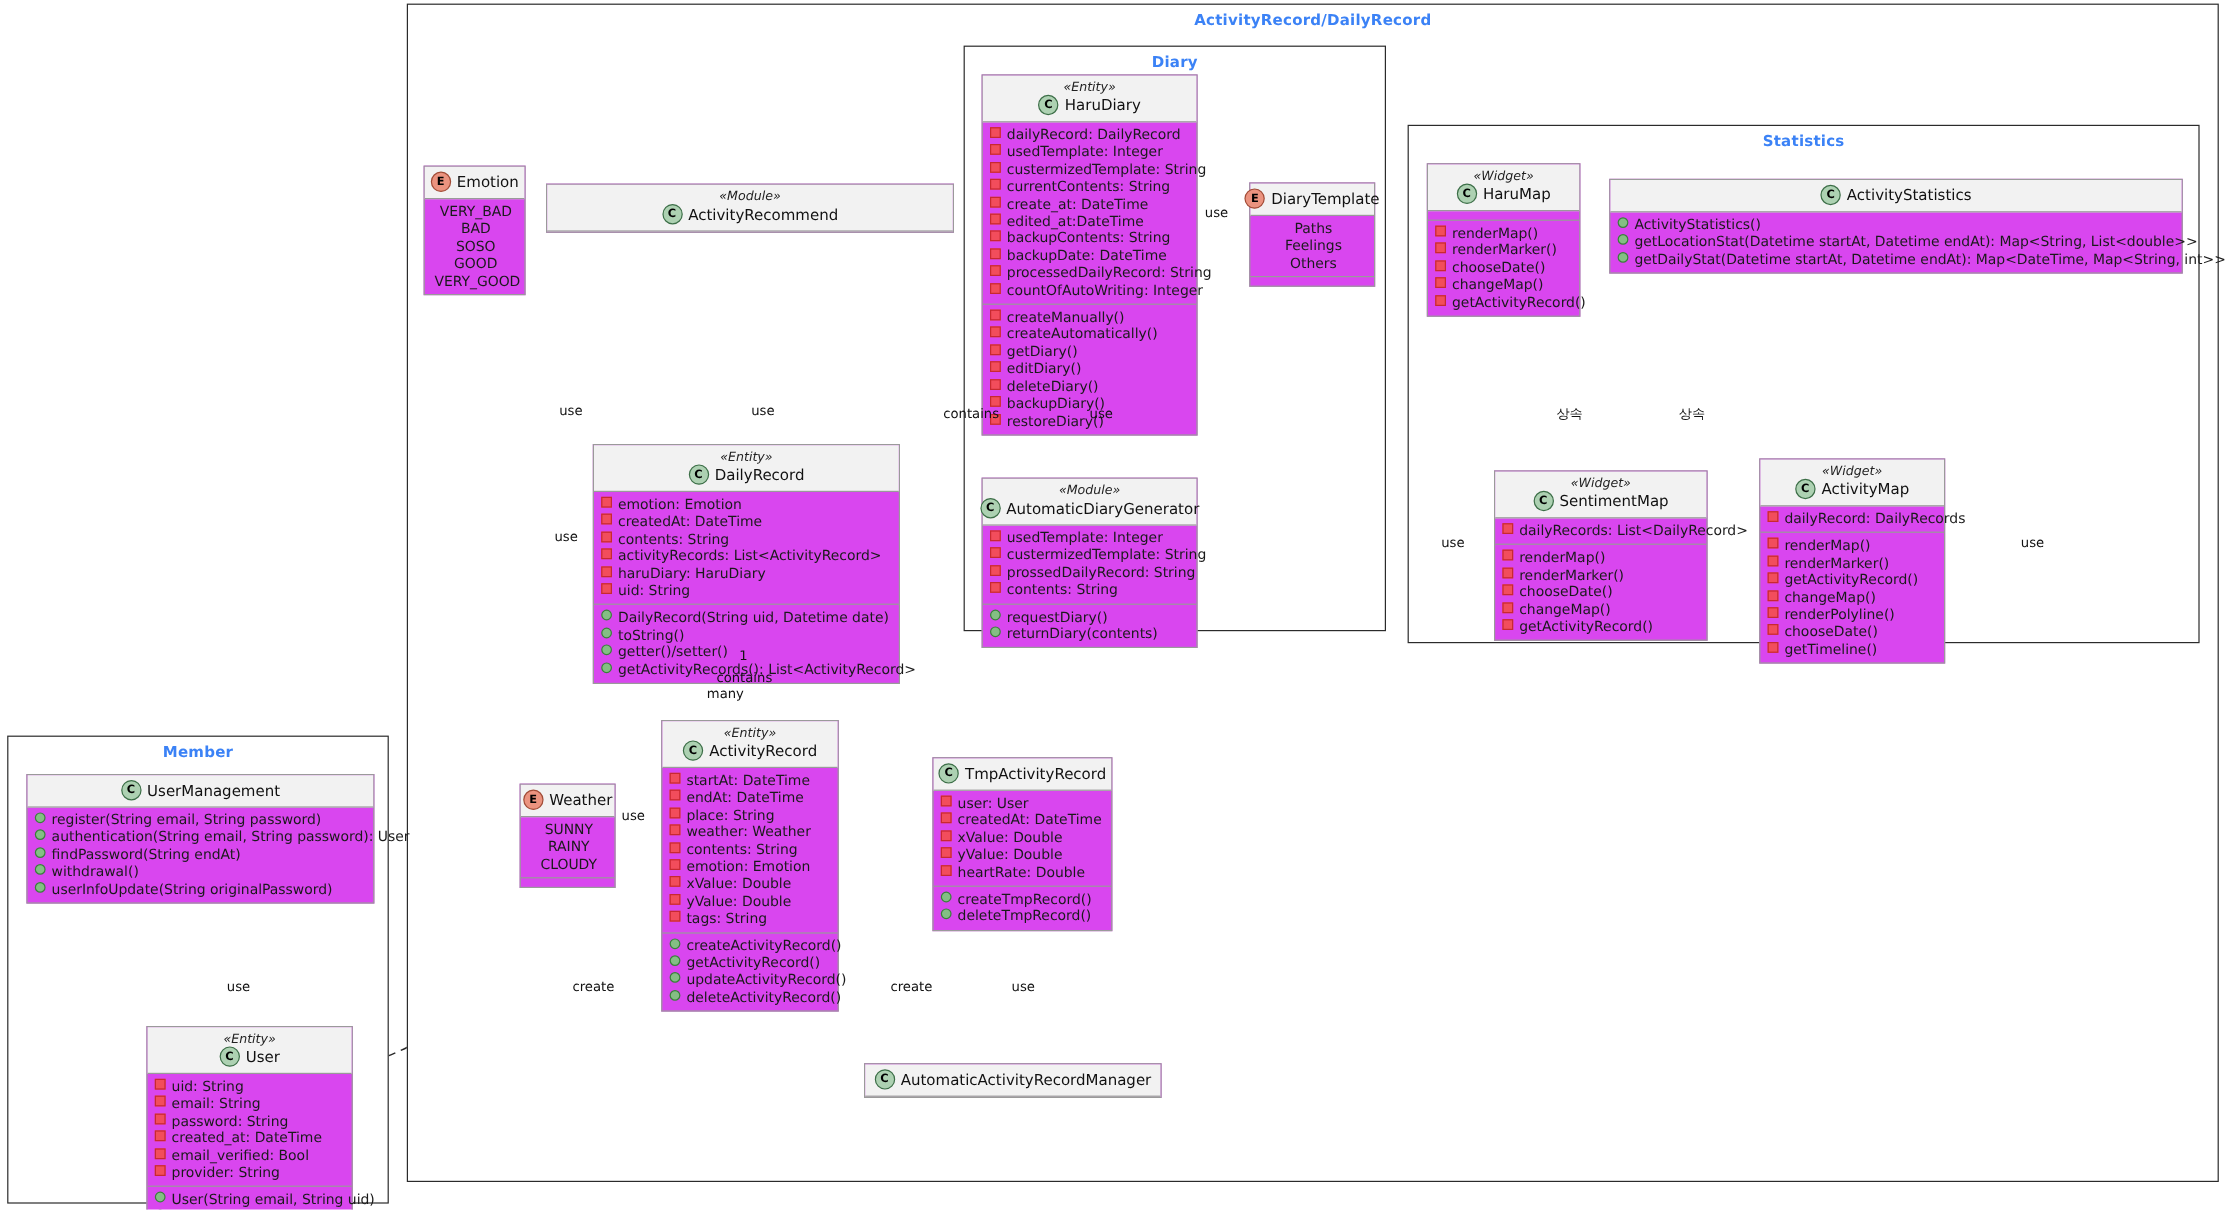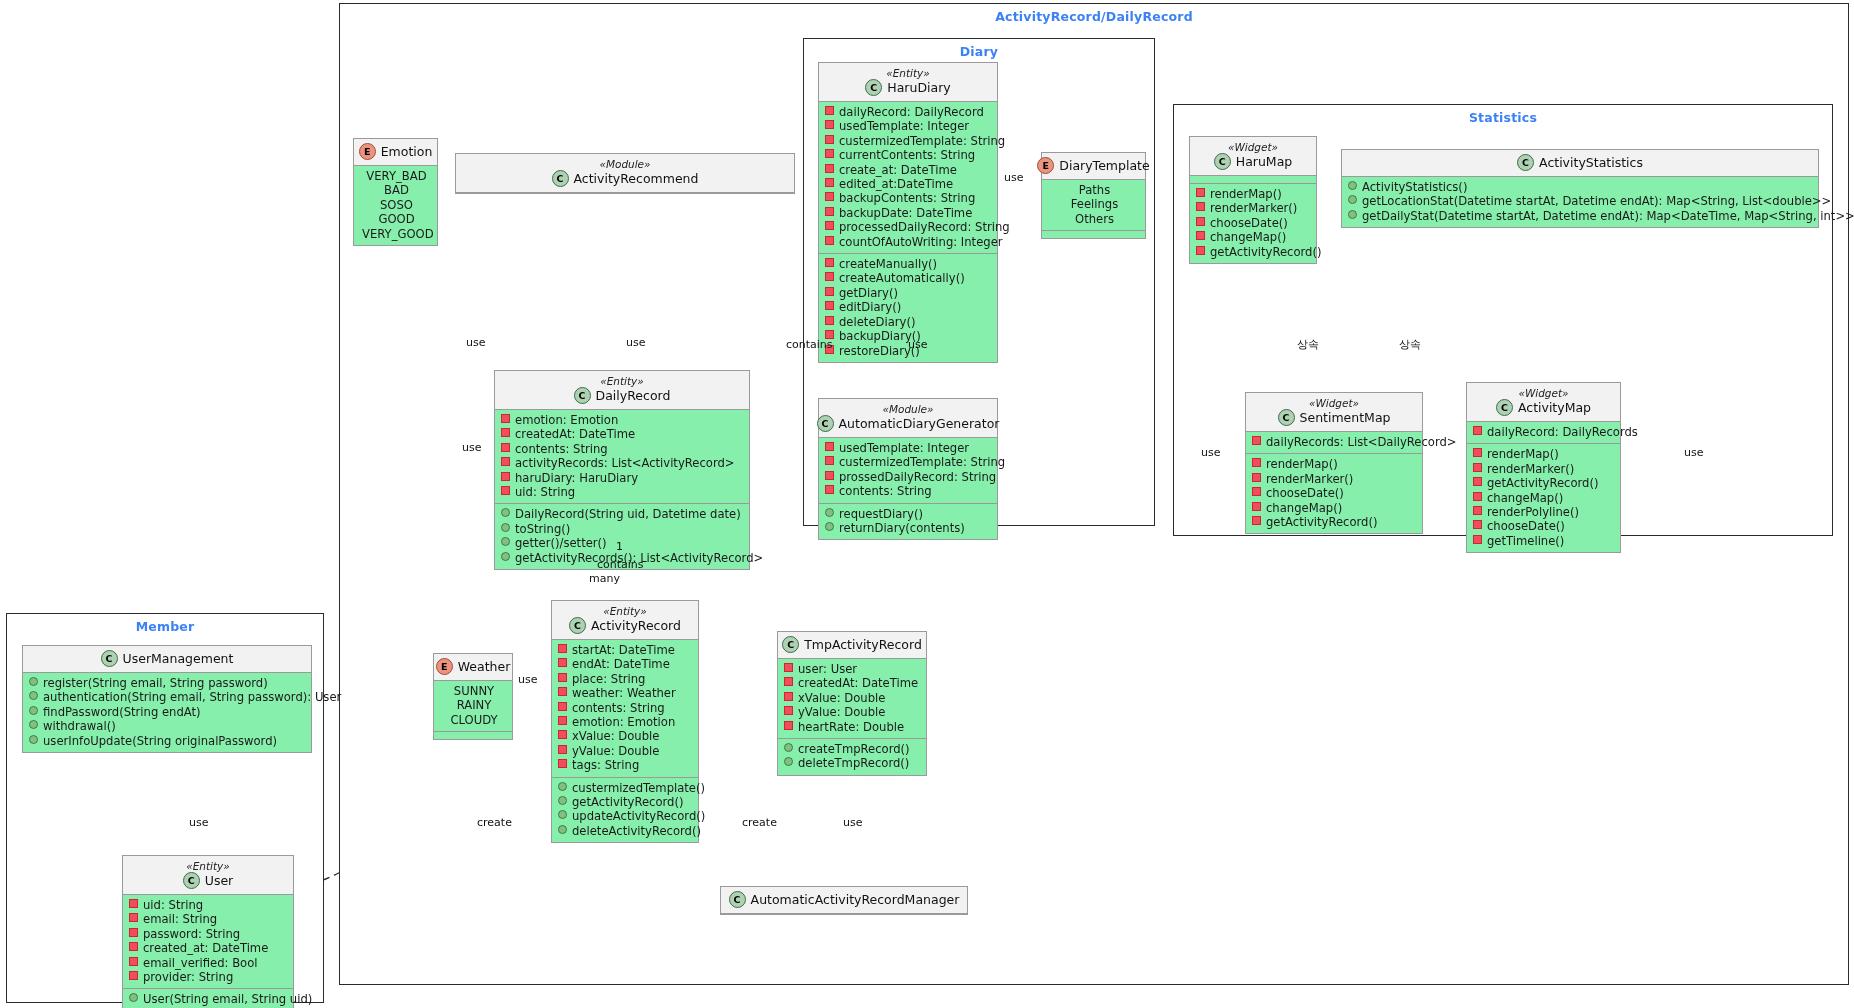--- a/index.html
+++ b/index.html
@@ -8,21 +8,21 @@
        -webkit-font-smoothing:antialiased;}
   #canvas{position:absolute;left:0;top:0;width:1854px;height:1008px;overflow:hidden;}
   svg.edges{position:absolute;left:0;top:0;width:1854px;height:1008px;pointer-events:none;}
 
   
   .pkg{position:absolute;border:1.6px solid #2b2b2b;background:#ffffff;box-sizing:border-box;}
   .pkg > .pkg-title{position:absolute;left:0;right:0;top:5px;text-align:center;
        font-size:12.5px;font-weight:bold;color:#3b82f6;letter-spacing:.2px;}
 
   
-  .cls{position:absolute;background:#86efac;border:1px solid #9a9a9a;box-sizing:border-box;
+  .cls{position:absolute;background:#d946ef;border:1px solid #9a9a9a;box-sizing:border-box;
        box-shadow:0 0 0 0 rgba(0,0,0,0);}
   .cls .hdr{padding:4px 8px 5px 8px;text-align:center;border-bottom:1px solid #9a9a9a;background:#f2f2f2;}
   .cls .hdr .stereo{font-size:10.5px;font-style:italic;color:#222;line-height:12px;}
   .cls .hdr .nm{font-size:12.5px;color:#111;line-height:14px;white-space:nowrap;}
   .cls .hdr .nmrow{display:flex;align-items:center;justify-content:center;gap:5px;}
   .cls .sect{padding:3px 6px 4px 6px;border-bottom:1px solid #9a9a9a;}
   .cls .sect:last-child{border-bottom:none;}
   .cls .sect.empty{height:7px;padding:0;}
   .row{display:flex;align-items:baseline;gap:5px;font-size:11.6px;color:#1a1a1a;
        line-height:14.4px;white-space:nowrap;}
@@ -392,21 +392,21 @@
           <span>yValue: Double</span>
         </div>
       <div class="row">
           <span class="mk priv"></span>
           <span>tags: String</span>
         </div>
     </div>
     <div class="sect">
       <div class="row">
           <span class="mk pub"></span>
-          <span>custermizedTemplate()</span>
+          <span>createActivityRecord()</span>
         </div>
       <div class="row">
           <span class="mk pub"></span>
           <span>getActivityRecord()</span>
         </div>
       <div class="row">
           <span class="mk pub"></span>
           <span>updateActivityRecord()</span>
         </div>
       <div class="row">

